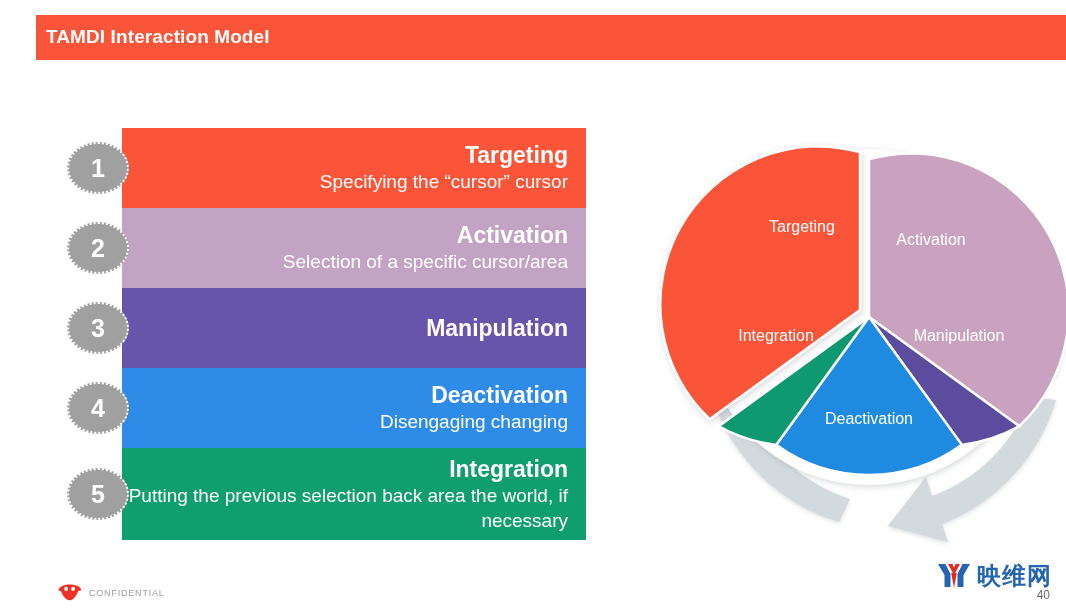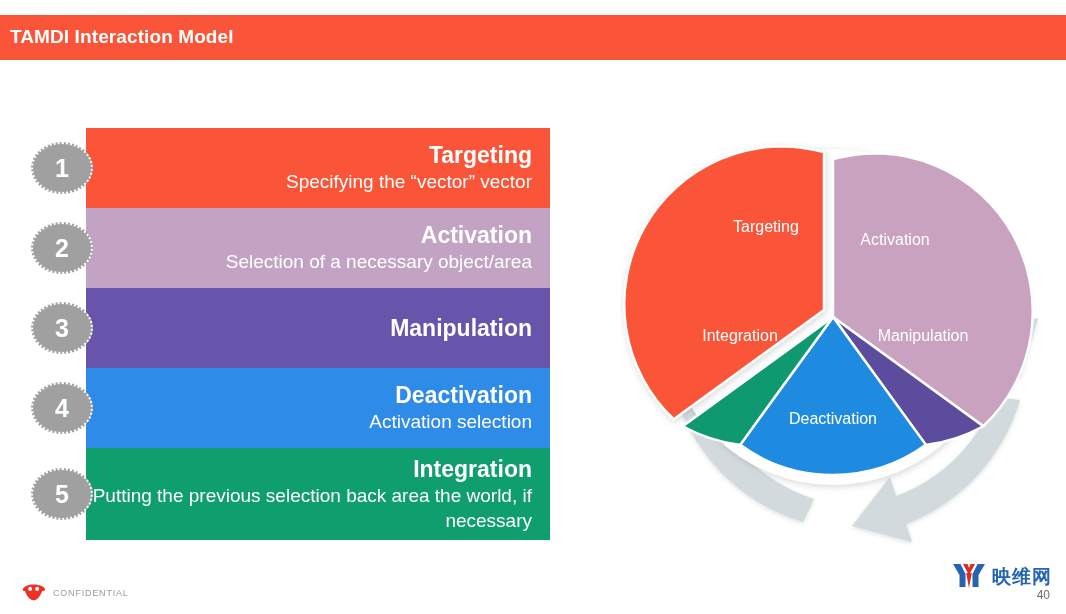--- a/index.html
+++ b/index.html
@@ -10,20 +10,21 @@
     width: 1066px; height: 614px;
     position: relative; overflow: hidden;
     font-family: "Liberation Sans", sans-serif;
     -webkit-font-smoothing: antialiased;
   }
 
   
   #slide {
     position: absolute; inset: 0;
     background: #ffffff;
+    margin-left: 36px;
   }
 
   
   #header-bar {
     position: absolute;
     left: 0; top: 15px;
     width: 1066px; height: 45px;
     background: #FA5538;
     box-sizing: border-box;
   }
@@ -114,21 +115,21 @@
     letter-spacing: 0.8px;
     color: #9b9b9b;
   }
   #footer-right {
     position: absolute;
     right: 14px; top: 562px;
     display: flex; flex-direction: column; align-items: flex-end;
   }
   #brand-row { display: flex; align-items: center; gap: 6px; }
   #brand-cn {
-    font-size: 19px;
+    font-size: 24px;
     font-weight: bold;
     color: #2564b0;
     letter-spacing: 1px;
     font-family: "DejaVu Sans", sans-serif;
     line-height: 1;
   }
   #page-number {
     font-size: 12px;
     color: #6d6d6d;
     margin-top: -2px;
@@ -140,35 +141,35 @@
 
 <div id="slide">
 
   <div id="header-bar"></div>
   <div id="slide-title">TAMDI Interaction Model</div>
 
   <div id="steps">
       <div class="step-row" style="background: rgb(250, 85, 56); height: 80px;">
         <div class="step-badge">1</div>
         <div class="step-title">Targeting</div>
-        <div class="step-desc">Specifying the “vector” vector</div>
+        <div class="step-desc">Specifying the “cursor” cursor</div>
       </div>
       <div class="step-row" style="background: rgb(195, 163, 195); height: 80px;">
         <div class="step-badge">2</div>
         <div class="step-title">Activation</div>
-        <div class="step-desc">Selection of a necessary object/area</div>
+        <div class="step-desc">Selection of a specific cursor/area</div>
       </div>
       <div class="step-row" style="background: rgb(102, 85, 170); height: 80px;">
         <div class="step-badge">3</div>
         <div class="step-title">Manipulation</div>
       </div>
       <div class="step-row" style="background: rgb(46, 139, 232); height: 80px;">
         <div class="step-badge">4</div>
         <div class="step-title">Deactivation</div>
-        <div class="step-desc">Activation selection</div>
+        <div class="step-desc">Disengaging changing</div>
       </div>
       <div class="step-row" style="background: rgb(15, 158, 110); height: 92px;">
         <div class="step-badge">5</div>
         <div class="step-title">Integration</div>
         <div class="step-desc">Putting the previous selection back area the world, if necessary</div>
       </div>
     </div>
 
   <div id="cycle">
     <svg width="430" height="440" viewBox="0 0 430 440" xmlns="http://www.w3.org/2000/svg">

